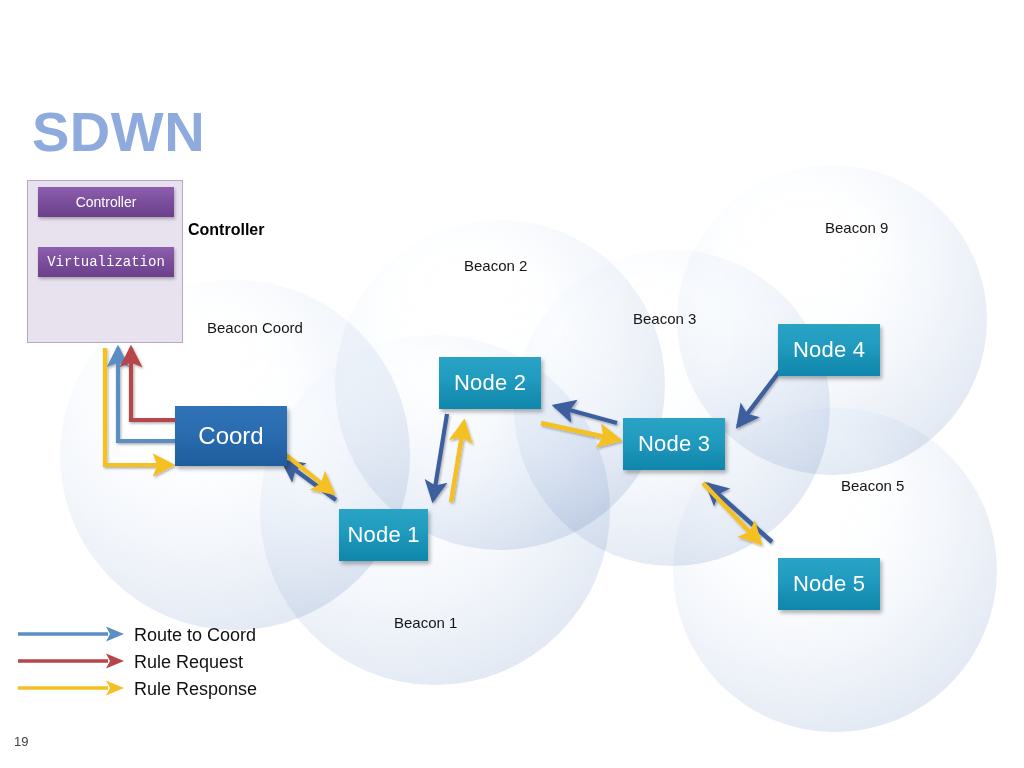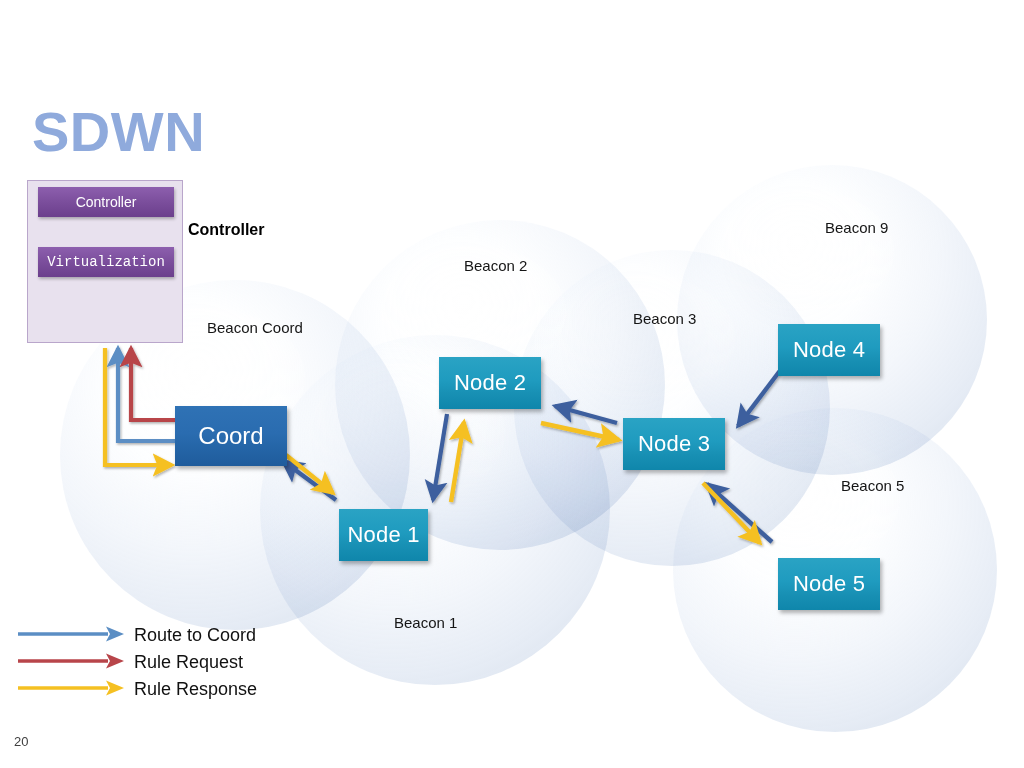--- a/index.html
+++ b/index.html
@@ -326,15 +326,15 @@
       </div>
       <div class="legend-row">
         <svg class="legend-svg" width="112" height="24" viewBox="0 0 112 24">
           <path d="M2,12 L92,12" stroke="#f5c022" stroke-width="3.4" fill="none"></path>
           <path d="M90,4.5 L108,12 L90,19.5 L94,12 Z" fill="#f5c022"></path>
         </svg>
         <div class="legend-label">Rule Response</div>
       </div>
     </div>
 
-  <div id="page-number">20</div>
+  <div id="page-number">19</div>
 
 </div>
 
 </body></html>

